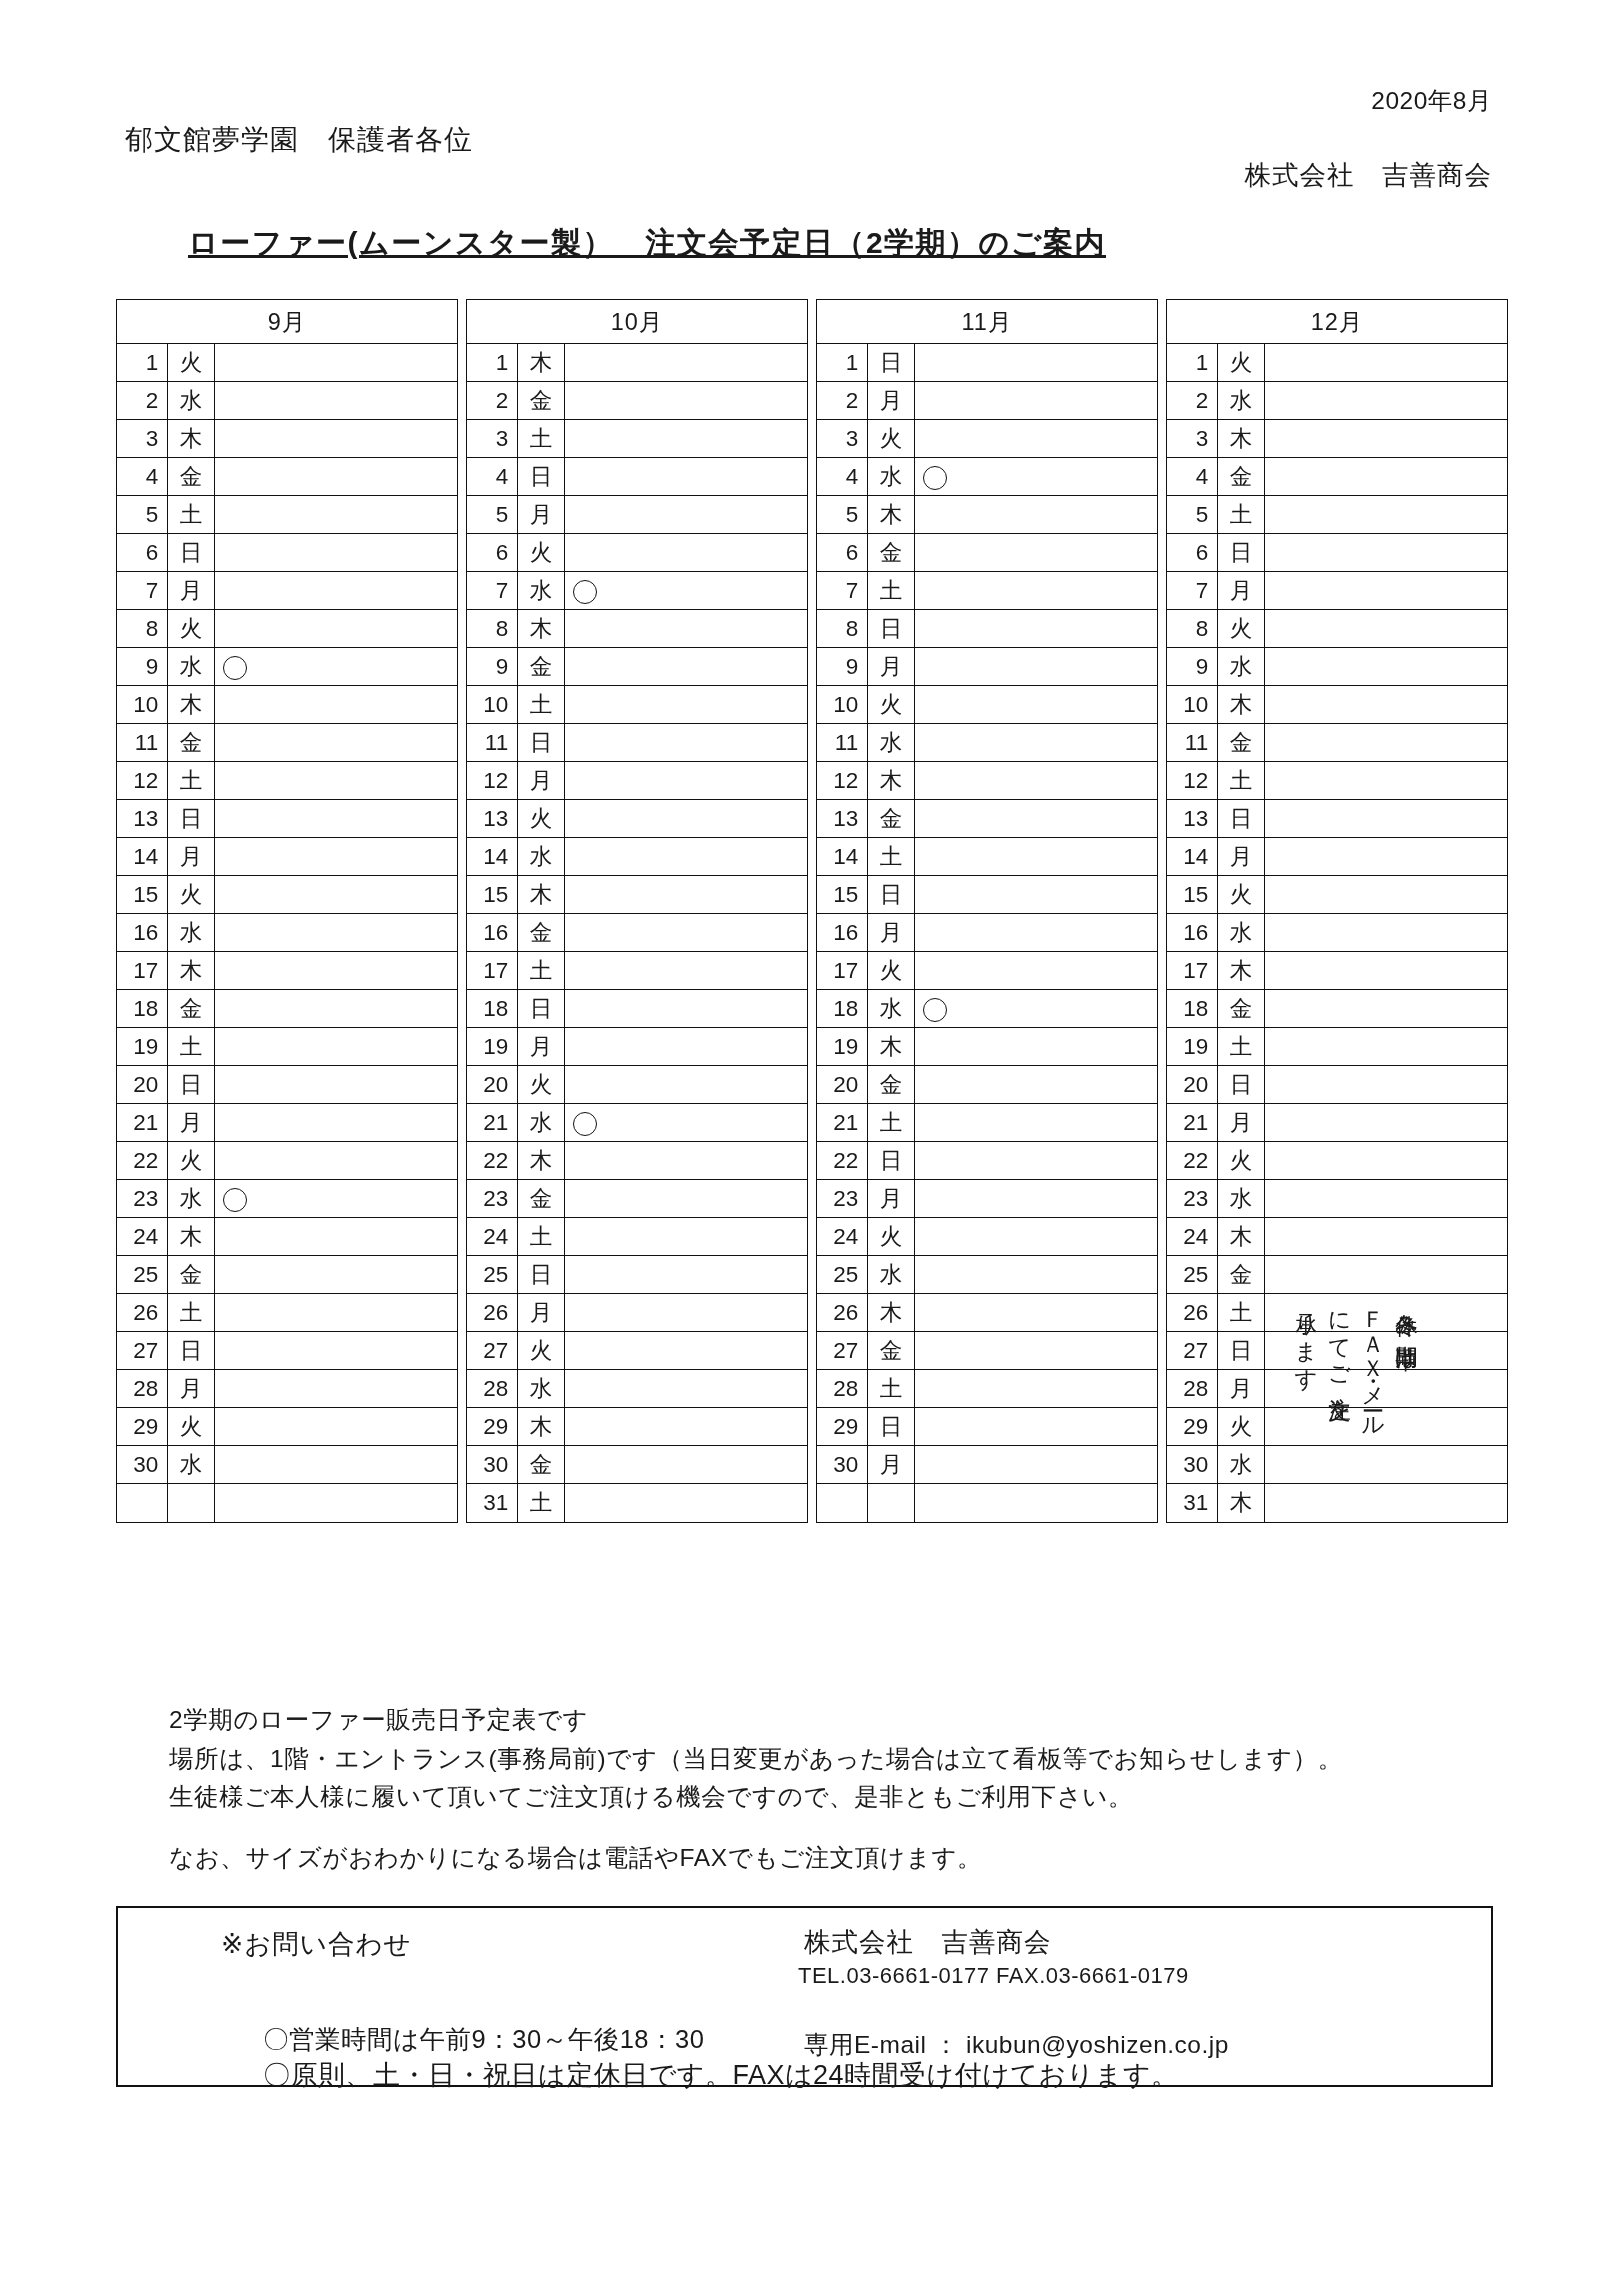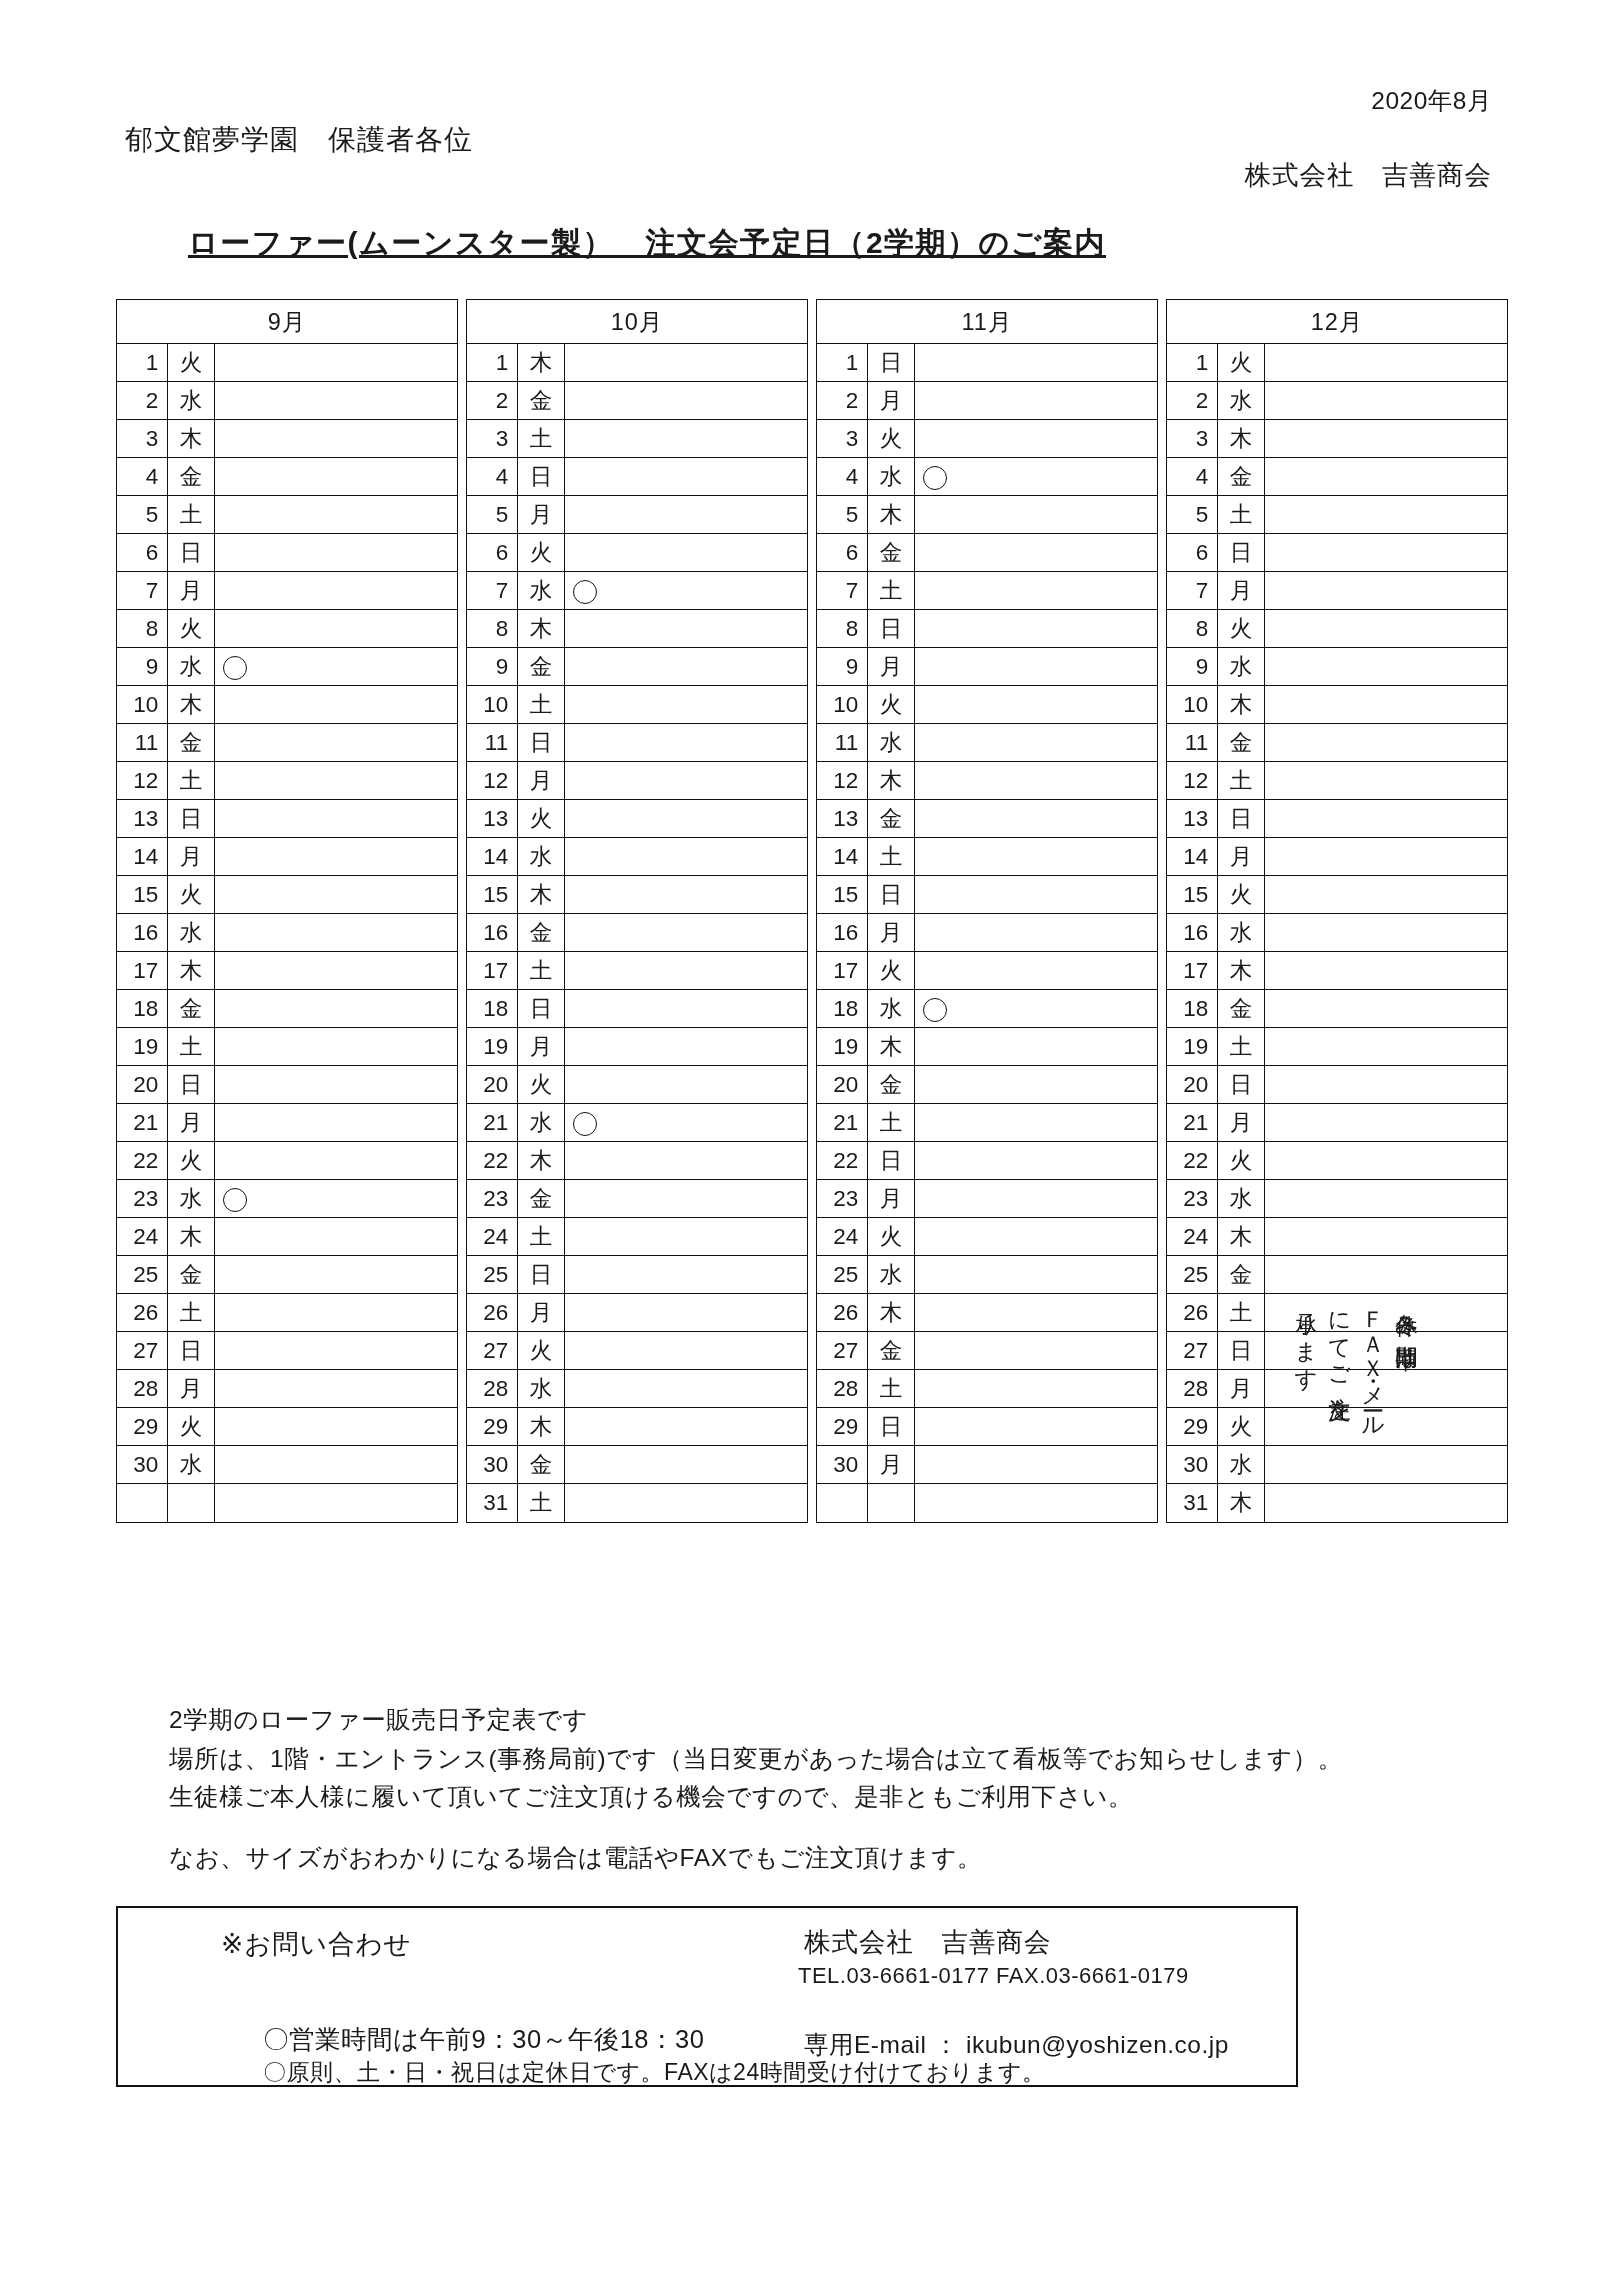--- a/index.html
+++ b/index.html
@@ -149,21 +149,21 @@
     line-height: 1.58;
     letter-spacing: 0.6px;
   }
   .notes .gap { height: 21.6px; }
 
   
   .contact-box {
     position: absolute;
     left: 116px;
     top: 1906px;
-    width: 1182px;
+    width: 1377px;
     height: 181px;
     border: 2.5px solid #111;
     box-sizing: border-box;
   }
   .cb-inq {
     position: absolute;
     top: 17.6px;
     left: 103px;
     font-size: 26.5px;
     letter-spacing: 1px;
@@ -194,21 +194,21 @@
     position: absolute;
     top: 114px;
     left: 145px;
     font-size: 25.5px;
     letter-spacing: 0.5px;
   }
   .cb-holiday {
     position: absolute;
     top: 149px;
     left: 145px;
-    font-size: 23px;
+    font-size: 27px;
     letter-spacing: 0.5px;
   }
 </style>
 </head>
 <body>
 
 <div class="page">
 
   <div class="hdr-date">2020年8月</div>
   <div class="hdr-addressee">郁文館夢学園　保護者各位</div>

